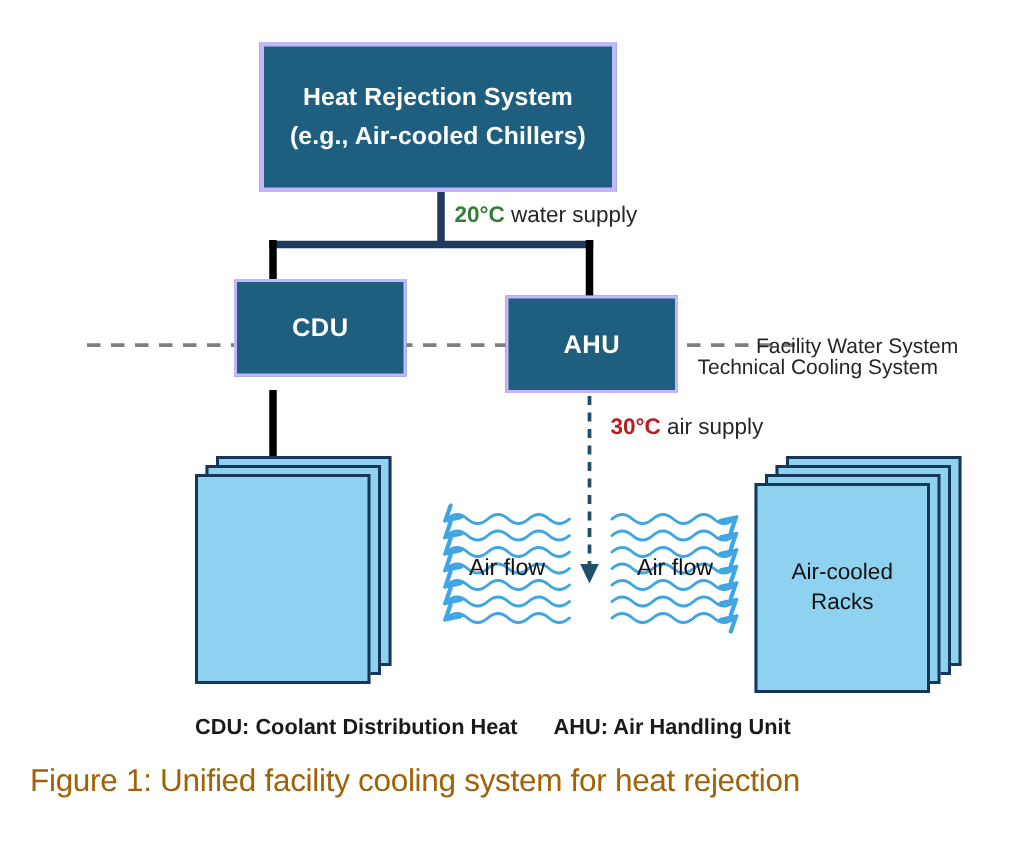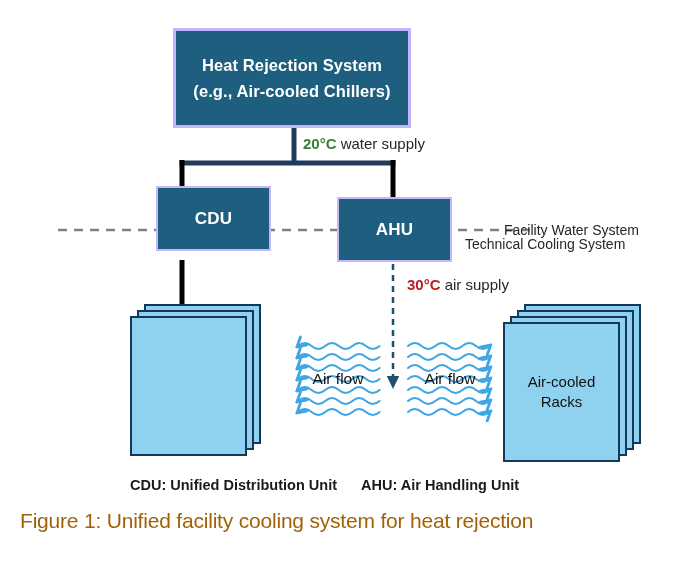--- a/index.html
+++ b/index.html
@@ -138,19 +138,19 @@
     <div class="sheet s3"></div>
     <div class="sheet s2"></div>
     <div class="sheet s1"></div>
     <div class="sheet front">
       <div>Air-cooled</div>
       <div>Racks</div>
     </div>
   </div>
 
   <div id="legend" class="abs">
-    <span>CDU: Unified Distribution Unit</span>
+    <span>CDU: Coolant Distribution Heat</span>
     <span>AHU: Air Handling Unit</span>
   </div>
 
   <div id="caption" class="abs">Figure 1: Unified facility cooling system for heat rejection</div>
 
 </div>
 
 </body></html>

